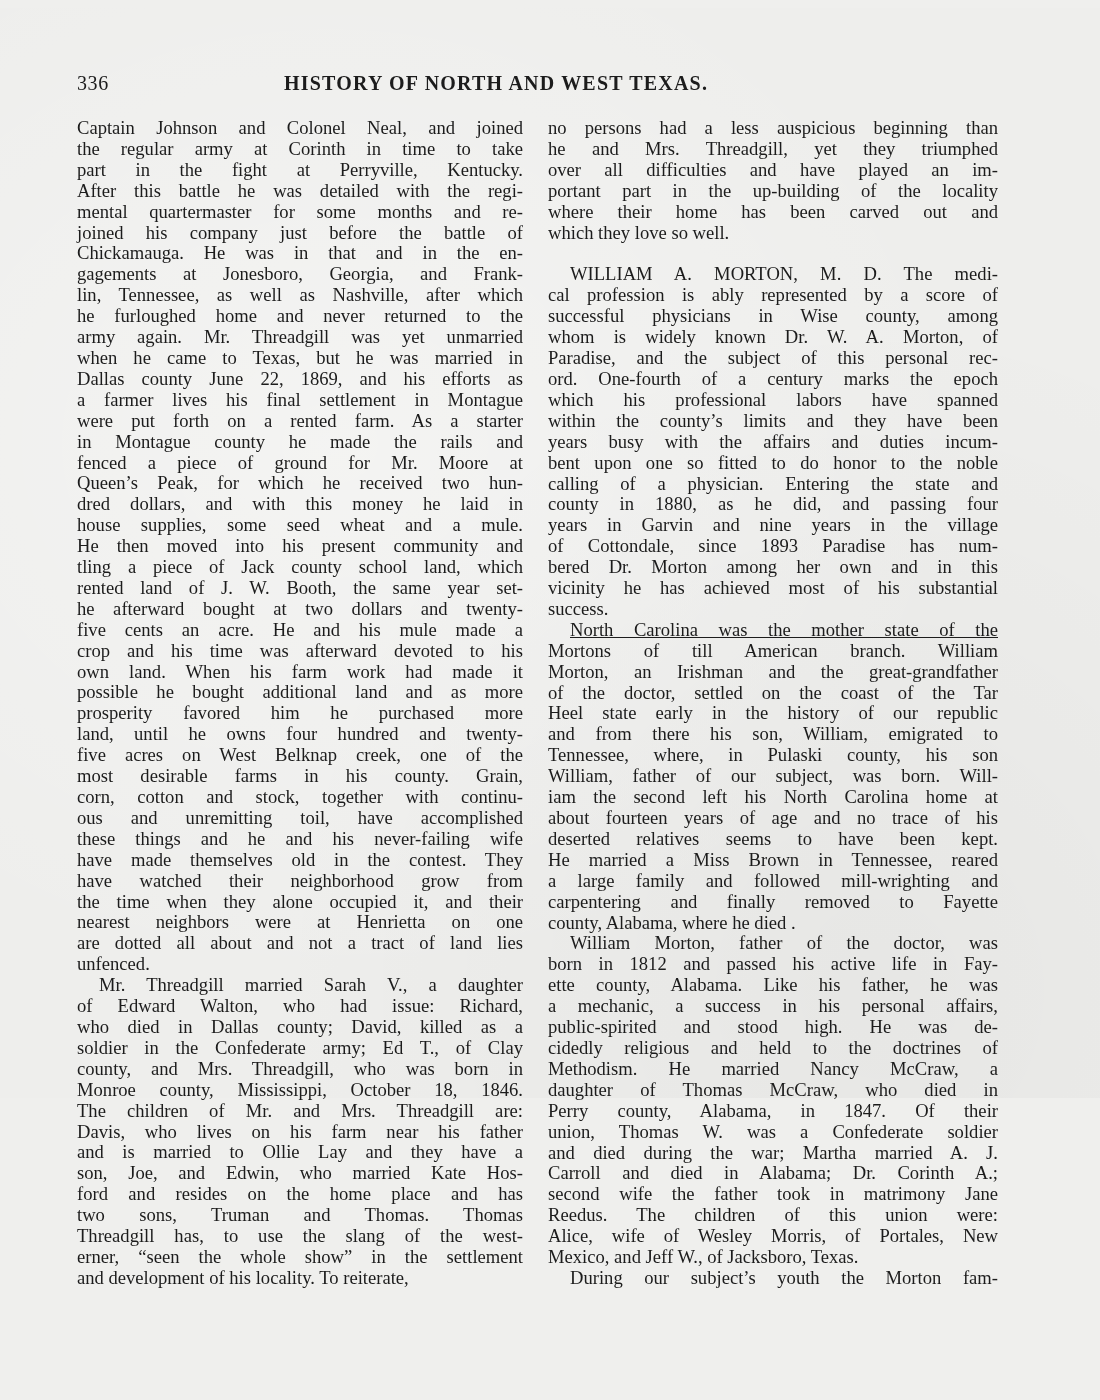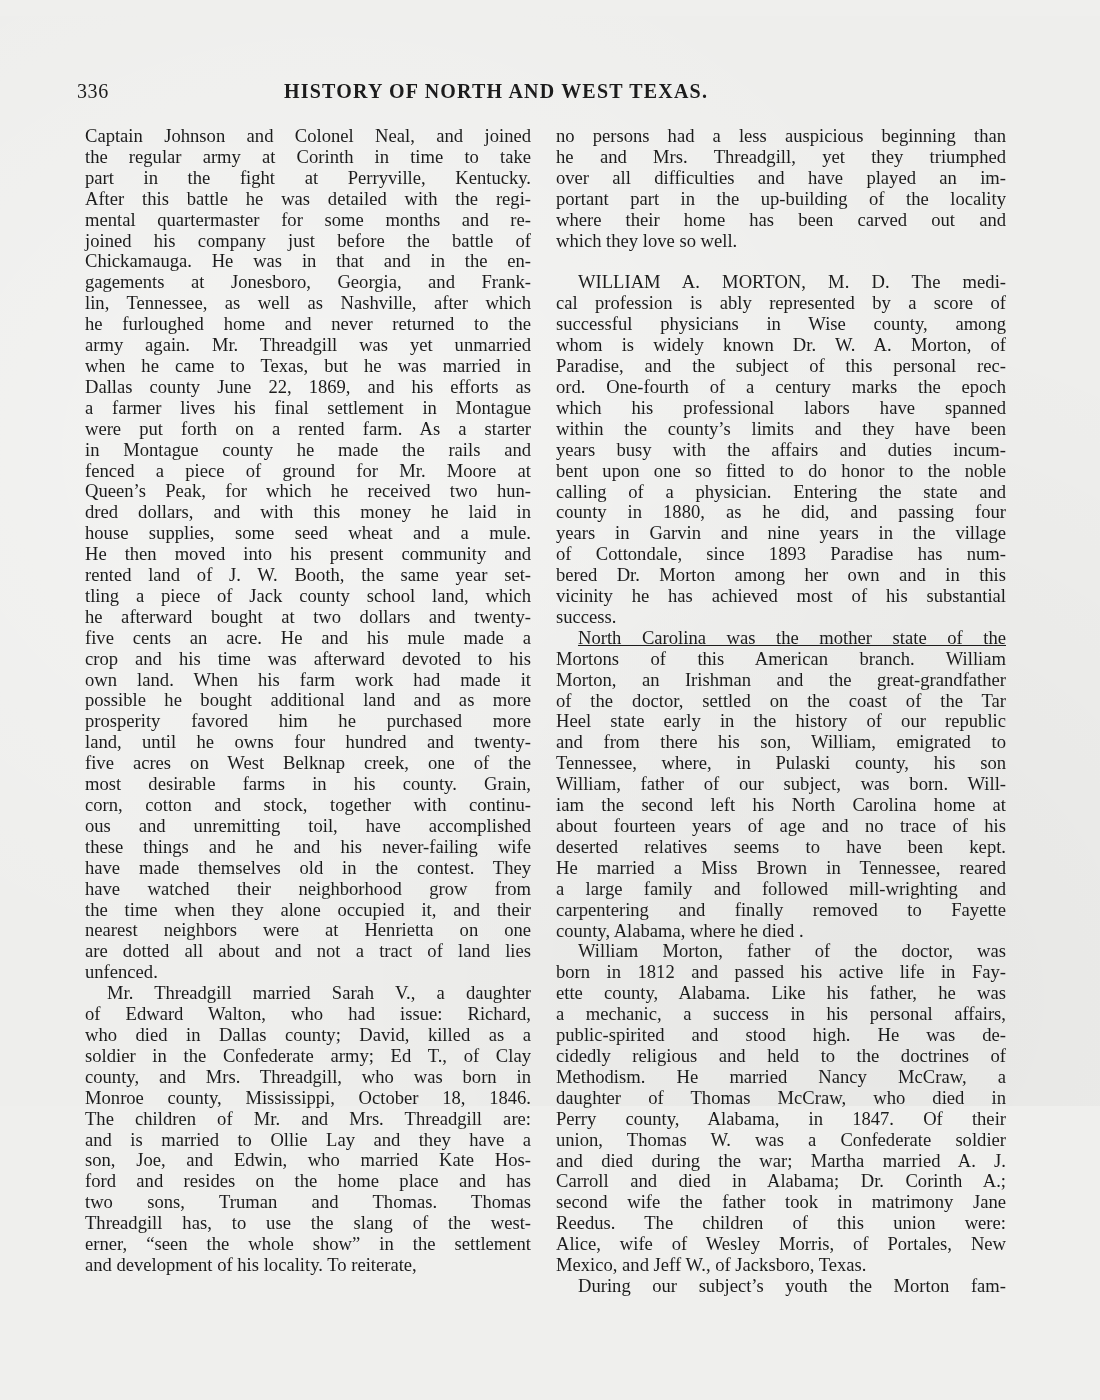--- a/index.html
+++ b/index.html
@@ -4,37 +4,36 @@
   <style>
     html, body { margin: 0; padding: 0; }
     body {
       width: 1100px; height: 1400px;
       background: #efefed;
       position: relative; overflow: hidden;
       color: #1c1c1c;
       font-family: "Liberation Serif", "DejaVu Serif", serif;
     }
     .page {
-      position: absolute; left: 0; top: 16px; width: 1100px; height: 1090px;
+      position: absolute; left: 0; top: 8px; width: 1100px; height: 1090px;
       background:
         radial-gradient(ellipse at 30% 40%, rgba(255,255,255,0.35), rgba(0,0,0,0) 60%),
         radial-gradient(ellipse at 80% 90%, rgba(0,0,0,0.03), rgba(0,0,0,0) 50%),
         #eeeeec;
     }
     .header {
       position: absolute; top: 64px; left: 77px; width: 920px; height: 28px;
       font-size: 20px; letter-spacing: 0.6px;
     }
     .page-number { position: absolute; left: 0; top: 0; font-size: 20px; }
     .running-title { position: absolute; left: 207px; top: 0; letter-spacing: 1.2px; font-weight: bold; }
     .column {
       position: absolute; top: 110px;
       font-size: 18.6px; line-height: 20.9px;
       text-align: justify;
-      margin-left: 8px;
     }
     .col-left { left: 77px; width: 446px; }
     .col-right { left: 548px; width: 450px; }
     .column p { margin: 0; text-indent: 0; }
     .column p.gap { margin-top: 21px; }
     .line { display: block; text-align: justify; text-align-last: justify; white-space: nowrap; }
     .line.last { text-align-last: left; }
   </style>
 </head>
 <body>
@@ -61,22 +60,22 @@
         <span class="line">when he came to Texas, but he was married in</span>
         <span class="line">Dallas county June 22, 1869, and his efforts as</span>
         <span class="line">a farmer lives his final settlement in Montague</span>
         <span class="line">were put forth on a rented farm. As a starter</span>
         <span class="line">in Montague county he made the rails and</span>
         <span class="line">fenced a piece of ground for Mr. Moore at</span>
         <span class="line">Queen’s Peak, for which he received two hun-</span>
         <span class="line">dred dollars, and with this money he laid in</span>
         <span class="line">house supplies, some seed wheat and a mule.</span>
         <span class="line">He then moved into his present community and</span>
+        <span class="line">tling a piece of Jack county school land, which</span>
         <span class="line">rented land of J. W. Booth, the same year set-</span>
-        <span class="line">tling a piece of Jack county school land, which</span>
         <span class="line">he afterward bought at two dollars and twenty-</span>
         <span class="line">five cents an acre. He and his mule made a</span>
         <span class="line">crop and his time was afterward devoted to his</span>
         <span class="line">own land. When his farm work had made it</span>
         <span class="line">possible he bought additional land and as more</span>
         <span class="line">prosperity favored him he purchased more</span>
         <span class="line">land, until he owns four hundred and twenty-</span>
         <span class="line">five acres on West Belknap creek, one of the</span>
         <span class="line">most desirable farms in his county. Grain,</span>
         <span class="line">corn, cotton and stock, together with continu-</span>
@@ -90,20 +89,21 @@
         <span class="line last">unfenced.</span>
       </p>
       <p>
         <span class="line" style="padding-left: 22px;">Mr. Threadgill married Sarah V., a daughter</span>
         <span class="line">of Edward Walton, who had issue: Richard,</span>
         <span class="line">who died in Dallas county; David, killed as a</span>
         <span class="line">soldier in the Confederate army; Ed T., of Clay</span>
         <span class="line">county, and Mrs. Threadgill, who was born in</span>
         <span class="line">Monroe county, Mississippi, October 18, 1846.</span>
         <span class="line">The children of Mr. and Mrs. Threadgill are:</span>
+        <span class="line">Davis, who lives on his farm near his father</span>
         <span class="line">and is married to Ollie Lay and they have a</span>
         <span class="line">son, Joe, and Edwin, who married Kate Hos-</span>
         <span class="line">ford and resides on the home place and has</span>
         <span class="line">two sons, Truman and Thomas. Thomas</span>
         <span class="line">Threadgill has, to use the slang of the west-</span>
         <span class="line">erner, “seen the whole show” in the settlement</span>
         <span class="line last">and development of his locality. To reiterate,</span>
       </p>
     </div>
   <div class="column col-right" id="col-right">
@@ -129,21 +129,21 @@
         <span class="line">calling of a physician. Entering the state and</span>
         <span class="line">county in 1880, as he did, and passing four</span>
         <span class="line">years in Garvin and nine years in the village</span>
         <span class="line">of Cottondale, since 1893 Paradise has num-</span>
         <span class="line">bered Dr. Morton among her own and in this</span>
         <span class="line">vicinity he has achieved most of his substantial</span>
         <span class="line last">success.</span>
       </p>
       <p>
         <span class="line" style="padding-left: 22px; text-decoration: underline;">North Carolina was the mother state of the</span>
-        <span class="line">Mortons of this American branch. William</span>
+        <span class="line">Mortons of till American branch. William</span>
         <span class="line">Morton, an Irishman and the great-grandfather</span>
         <span class="line">of the doctor, settled on the coast of the Tar</span>
         <span class="line">Heel state early in the history of our republic</span>
         <span class="line">and from there his son, William, emigrated to</span>
         <span class="line">Tennessee, where, in Pulaski county, his son</span>
         <span class="line">William, father of our subject, was born. Will-</span>
         <span class="line">iam the second left his North Carolina home at</span>
         <span class="line">about fourteen years of age and no trace of his</span>
         <span class="line">deserted relatives seems to have been kept.</span>
         <span class="line">He married a Miss Brown in Tennessee, reared</span>

